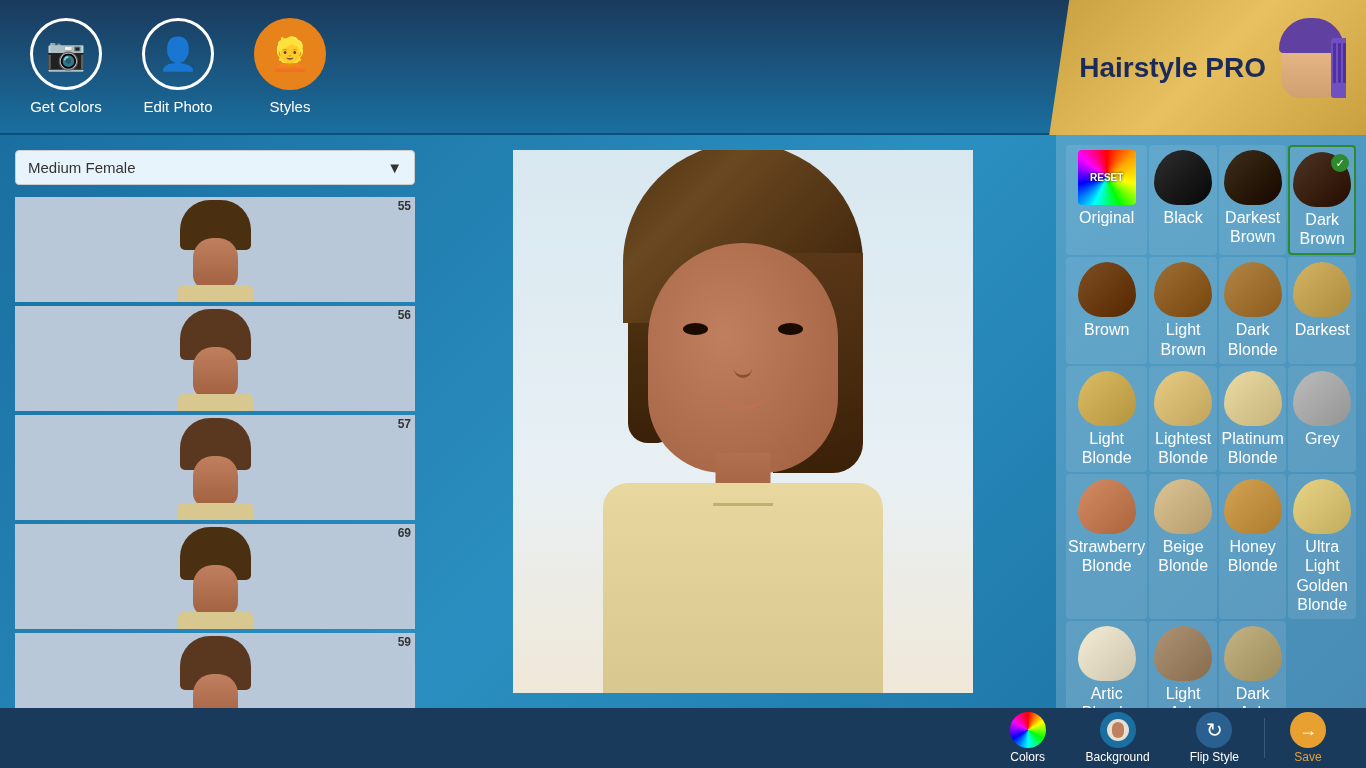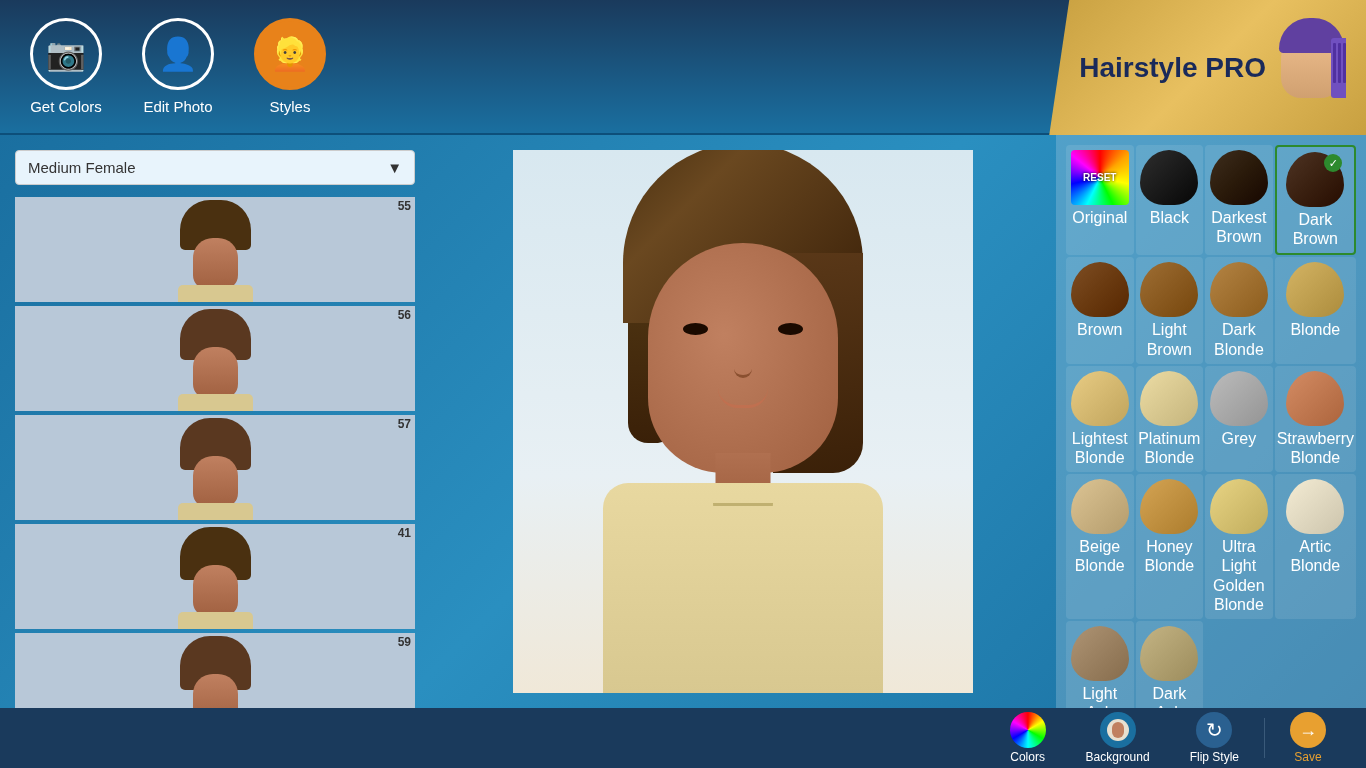--- a/index.html
+++ b/index.html
@@ -380,21 +380,21 @@
           <span class="style-num">57</span>
         </div>
         <div class="style-cell">
           <div class="style-thumb">
             <div style="position: relative; width: 55px; height: 80px;">
               <div style="position: absolute; top: -10px; left: -8px; right: -8px; height: 53px; background: rgb(74, 48, 16); border-radius: 30px 30px 5px 5px;"></div>
               <div style="position: absolute; inset: 28px 5px 0px; background: linear-gradient(rgb(192, 128, 96), rgb(160, 96, 64)); border-radius: 20px 20px 15px 15px;"></div>
               <div style="position: absolute; bottom: -20px; left: -10px; right: -10px; height: 25px; background: rgb(216, 200, 144); border-radius: 5px 5px 0px 0px;"></div>
             </div>
           </div>
-          <span class="style-num">41</span>
+          <span class="style-num">69</span>
         </div>
         <div class="style-cell">
           <div class="style-thumb">
             <div style="position: relative; width: 55px; height: 80px;">
               <div style="position: absolute; top: -10px; left: -8px; right: -8px; height: 54px; background: rgb(90, 56, 32); border-radius: 30px 30px 5px 5px;"></div>
               <div style="position: absolute; inset: 28px 5px 0px; background: linear-gradient(rgb(192, 128, 96), rgb(160, 96, 64)); border-radius: 20px 20px 15px 15px;"></div>
               <div style="position: absolute; bottom: -20px; left: -10px; right: -10px; height: 25px; background: rgb(216, 200, 144); border-radius: 5px 5px 0px 0px;"></div>
             </div>
           </div>
           <span class="style-num">59</span>
@@ -545,21 +545,27 @@
         <div class="color-cell">
           <div class="color-swatch" style="width: 58px; height: 55px; position: relative;">
             <div style="width: 100%; height: 100%; border-radius: 50% 50% 40% 40% / 60% 60% 40% 40%; background: linear-gradient(135deg, rgb(180, 132, 68) 0%, rgb(160, 112, 48) 50%, rgb(140, 92, 28) 100%);"></div>
           </div>
           <span class="color-label">Dark Blonde</span>
         </div>
         <div class="color-cell">
           <div class="color-swatch" style="width: 58px; height: 55px; position: relative;">
             <div style="width: 100%; height: 100%; border-radius: 50% 50% 40% 40% / 60% 60% 40% 40%; background: linear-gradient(135deg, rgb(212, 180, 100) 0%, rgb(192, 160, 80) 50%, rgb(172, 140, 60) 100%);"></div>
           </div>
-          <span class="color-label">Blonde</span>
+          <span class="color-label">Darkest</span>
+        </div>
+        <div class="color-cell">
+          <div class="color-swatch" style="width: 58px; height: 55px; position: relative;">
+            <div style="width: 100%; height: 100%; border-radius: 50% 50% 40% 40% / 60% 60% 40% 40%; background: linear-gradient(135deg, rgb(220, 188, 100) 0%, rgb(200, 168, 80) 50%, rgb(180, 148, 60) 100%);"></div>
+          </div>
+          <span class="color-label">Light Blonde</span>
         </div>
         <div class="color-cell">
           <div class="color-swatch" style="width: 58px; height: 55px; position: relative;">
             <div style="width: 100%; height: 100%; border-radius: 50% 50% 40% 40% / 60% 60% 40% 40%; background: linear-gradient(135deg, rgb(232, 204, 132) 0%, rgb(212, 184, 112) 50%, rgb(192, 164, 92) 100%);"></div>
           </div>
           <span class="color-label">Lightest Blonde</span>
         </div>
         <div class="color-cell">
           <div class="color-swatch" style="width: 58px; height: 55px; position: relative;">
             <div style="width: 100%; height: 100%; border-radius: 50% 50% 40% 40% / 60% 60% 40% 40%; background: linear-gradient(135deg, rgb(236, 220, 164) 0%, rgb(216, 200, 144) 50%, rgb(196, 180, 124) 100%);"></div>

